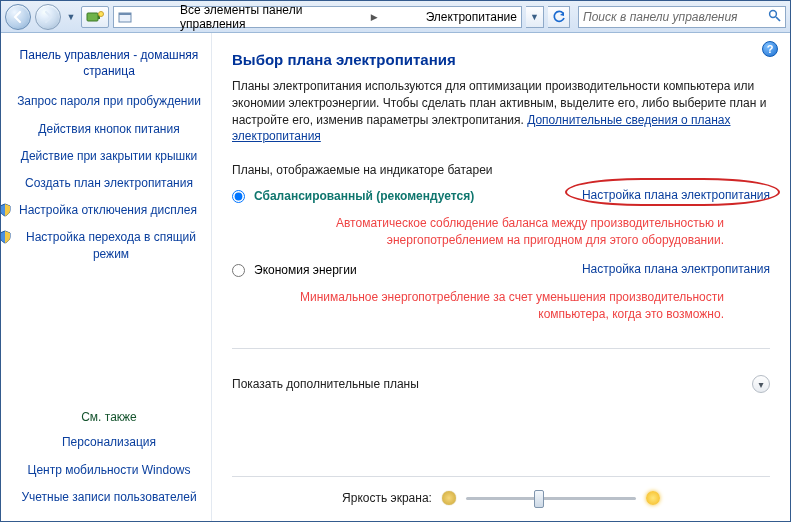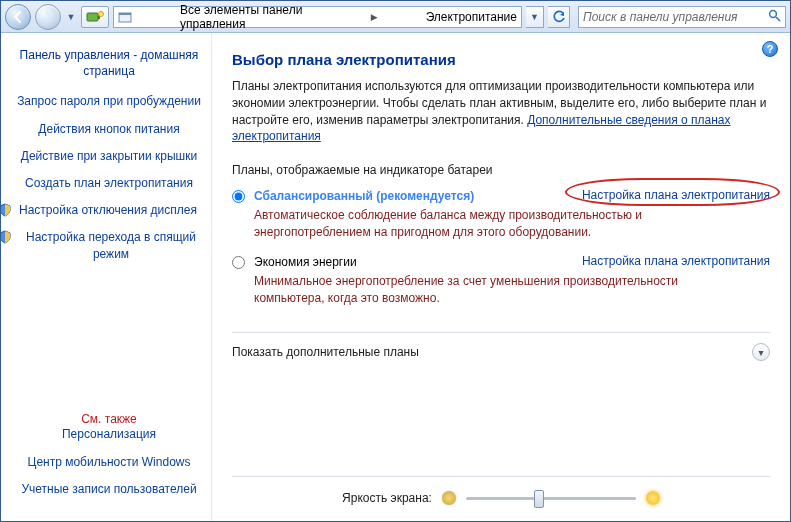--- a/index.html
+++ b/index.html
@@ -97,21 +97,21 @@
   .sidebar .home {
     color:#003399; font-weight:400; margin-bottom:14px; line-height:1.35;
   }
   .sidebar a.link {
     color:#0a3f9e; text-decoration:none; display:block;
     margin-bottom:11px; line-height:1.35; cursor:pointer;
   }
   .sidebar .withicon { display:flex; gap:6px; align-items:flex-start; margin-left:-18px; padding-left:0;}
   .sidebar .ic { width:16px; height:16px; flex:0 0 16px; display:inline-flex; align-items:center; justify-content:center; }
   .sidebar .spacer { flex:1; }
-  .sidebar .seealso { color:#b91c1c; }
+  .sidebar .seealso { color:#14532d; margin-bottom:10px; }
   
   .main {
     flex:1;
     border-left: 1px solid #e3e9f1;
     position:relative;
     padding: 12px 20px 0 20px;
     display:flex; flex-direction:column;
   }
   .helpicon {
     position:absolute; top:8px; right:12px;
@@ -127,37 +127,37 @@
   .intro { color:#202020; line-height:1.4; margin-bottom:2px; }
   .intro a { color:#0a3f9e; text-decoration:underline; cursor:pointer; }
   .subhead { margin:16px 0 8px 0; color:#202020; }
   .plan {
     position:relative;
     padding: 4px 0 10px 22px;
   }
   .plan .radio {
     position:absolute; left:0; top:5px;
   }
-  .plan .plantitle { font-weight:bold; color:#3b82f6; }
+  .plan .plantitle { font-weight:bold; color:#0f766e; }
   .plan .cfglink {
     position:absolute; right:0; top:3px;
     color:#0a3f9e; text-decoration:none; cursor:pointer;
   }
-  .plan .desc { color:#7f1d1d; line-height:1.4; margin-top:4px; max-width:470px; }
+  .plan .desc { color:#ef4444; line-height:1.4; margin-top:12px; max-width:470px;text-align:right; }
   .highlight-oval {
     position:absolute; right:-10px; top:-7px;
     width:215px; height:28px;
     border:2px solid #d02626;
     border-radius: 50% / 70%;
     pointer-events:none;
   }
   .expander {
     margin-top:16px;
     border-top:1px solid #d9dde3;
-    padding:10px 0;
+    padding:26px 0;
     display:flex; align-items:center; justify-content:space-between;
     color:#202020;
   }
   .chev {
     width:18px; height:18px; border:1px solid #b5bcc5; border-radius:50%;
     background:linear-gradient(#fefefe,#e8ecf1);
     display:flex; align-items:center; justify-content:center;
     font-size:10px; color:#4a5560;
   }
   .footer {
@@ -268,21 +268,21 @@
           </svg>
       </span>
       <a class="link">Настройка перехода в спящий режим</a>
     </div>
 
     <div class="spacer"></div>
 
     <div class="seealso">См. также</div>
     <a class="link">Персонализация</a>
     <a class="link">Центр мобильности Windows</a>
-    <a class="link" style="margin-bottom:12px">Учетные записи пользователей</a>
+    <a class="link" style="margin-bottom:4px">Учетные записи пользователей</a>
   </div>
 
   <div class="main">
     <div class="helpicon">?</div>
 
     <h1 class="page">Выбор плана электропитания</h1>
 
     <p class="intro">
       <span>Планы электропитания используются для оптимизации производительности компьютера или экономии электроэнергии. Чтобы сделать план активным, выделите его, либо выберите план и настройте его, изменив параметры электропитания. </span><a>Дополнительные сведения о планах электропитания</a>
     </p>

